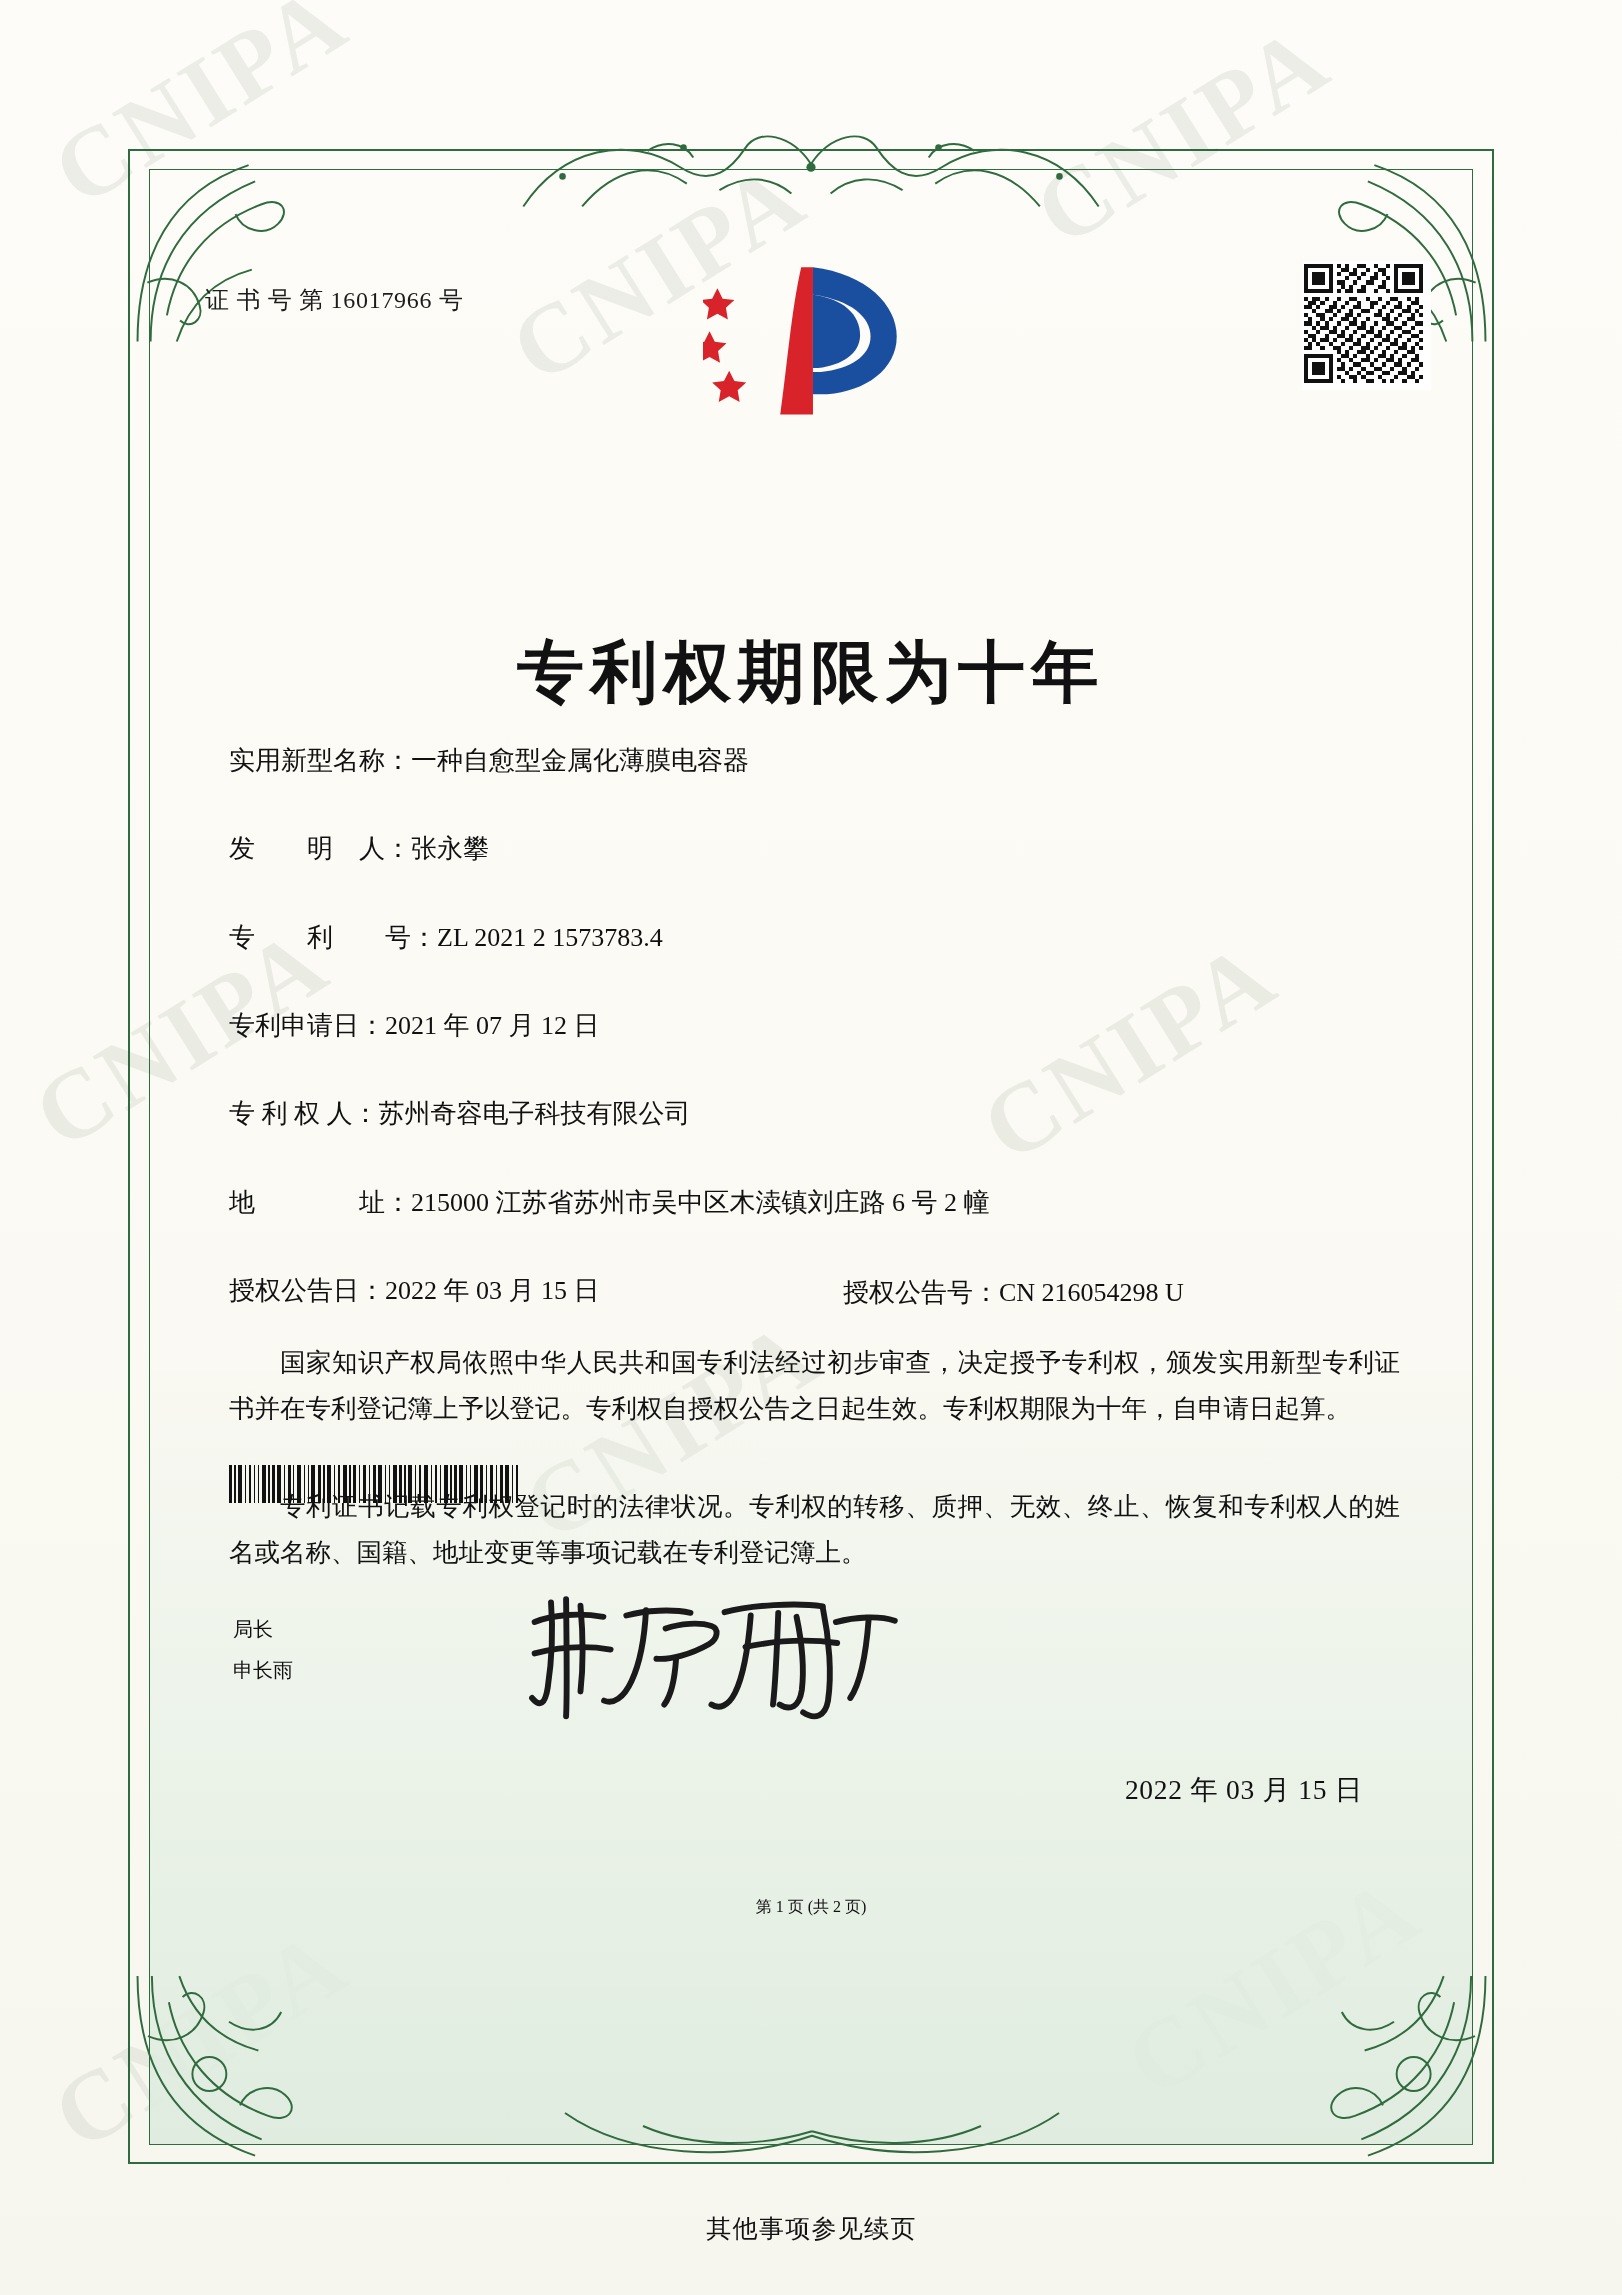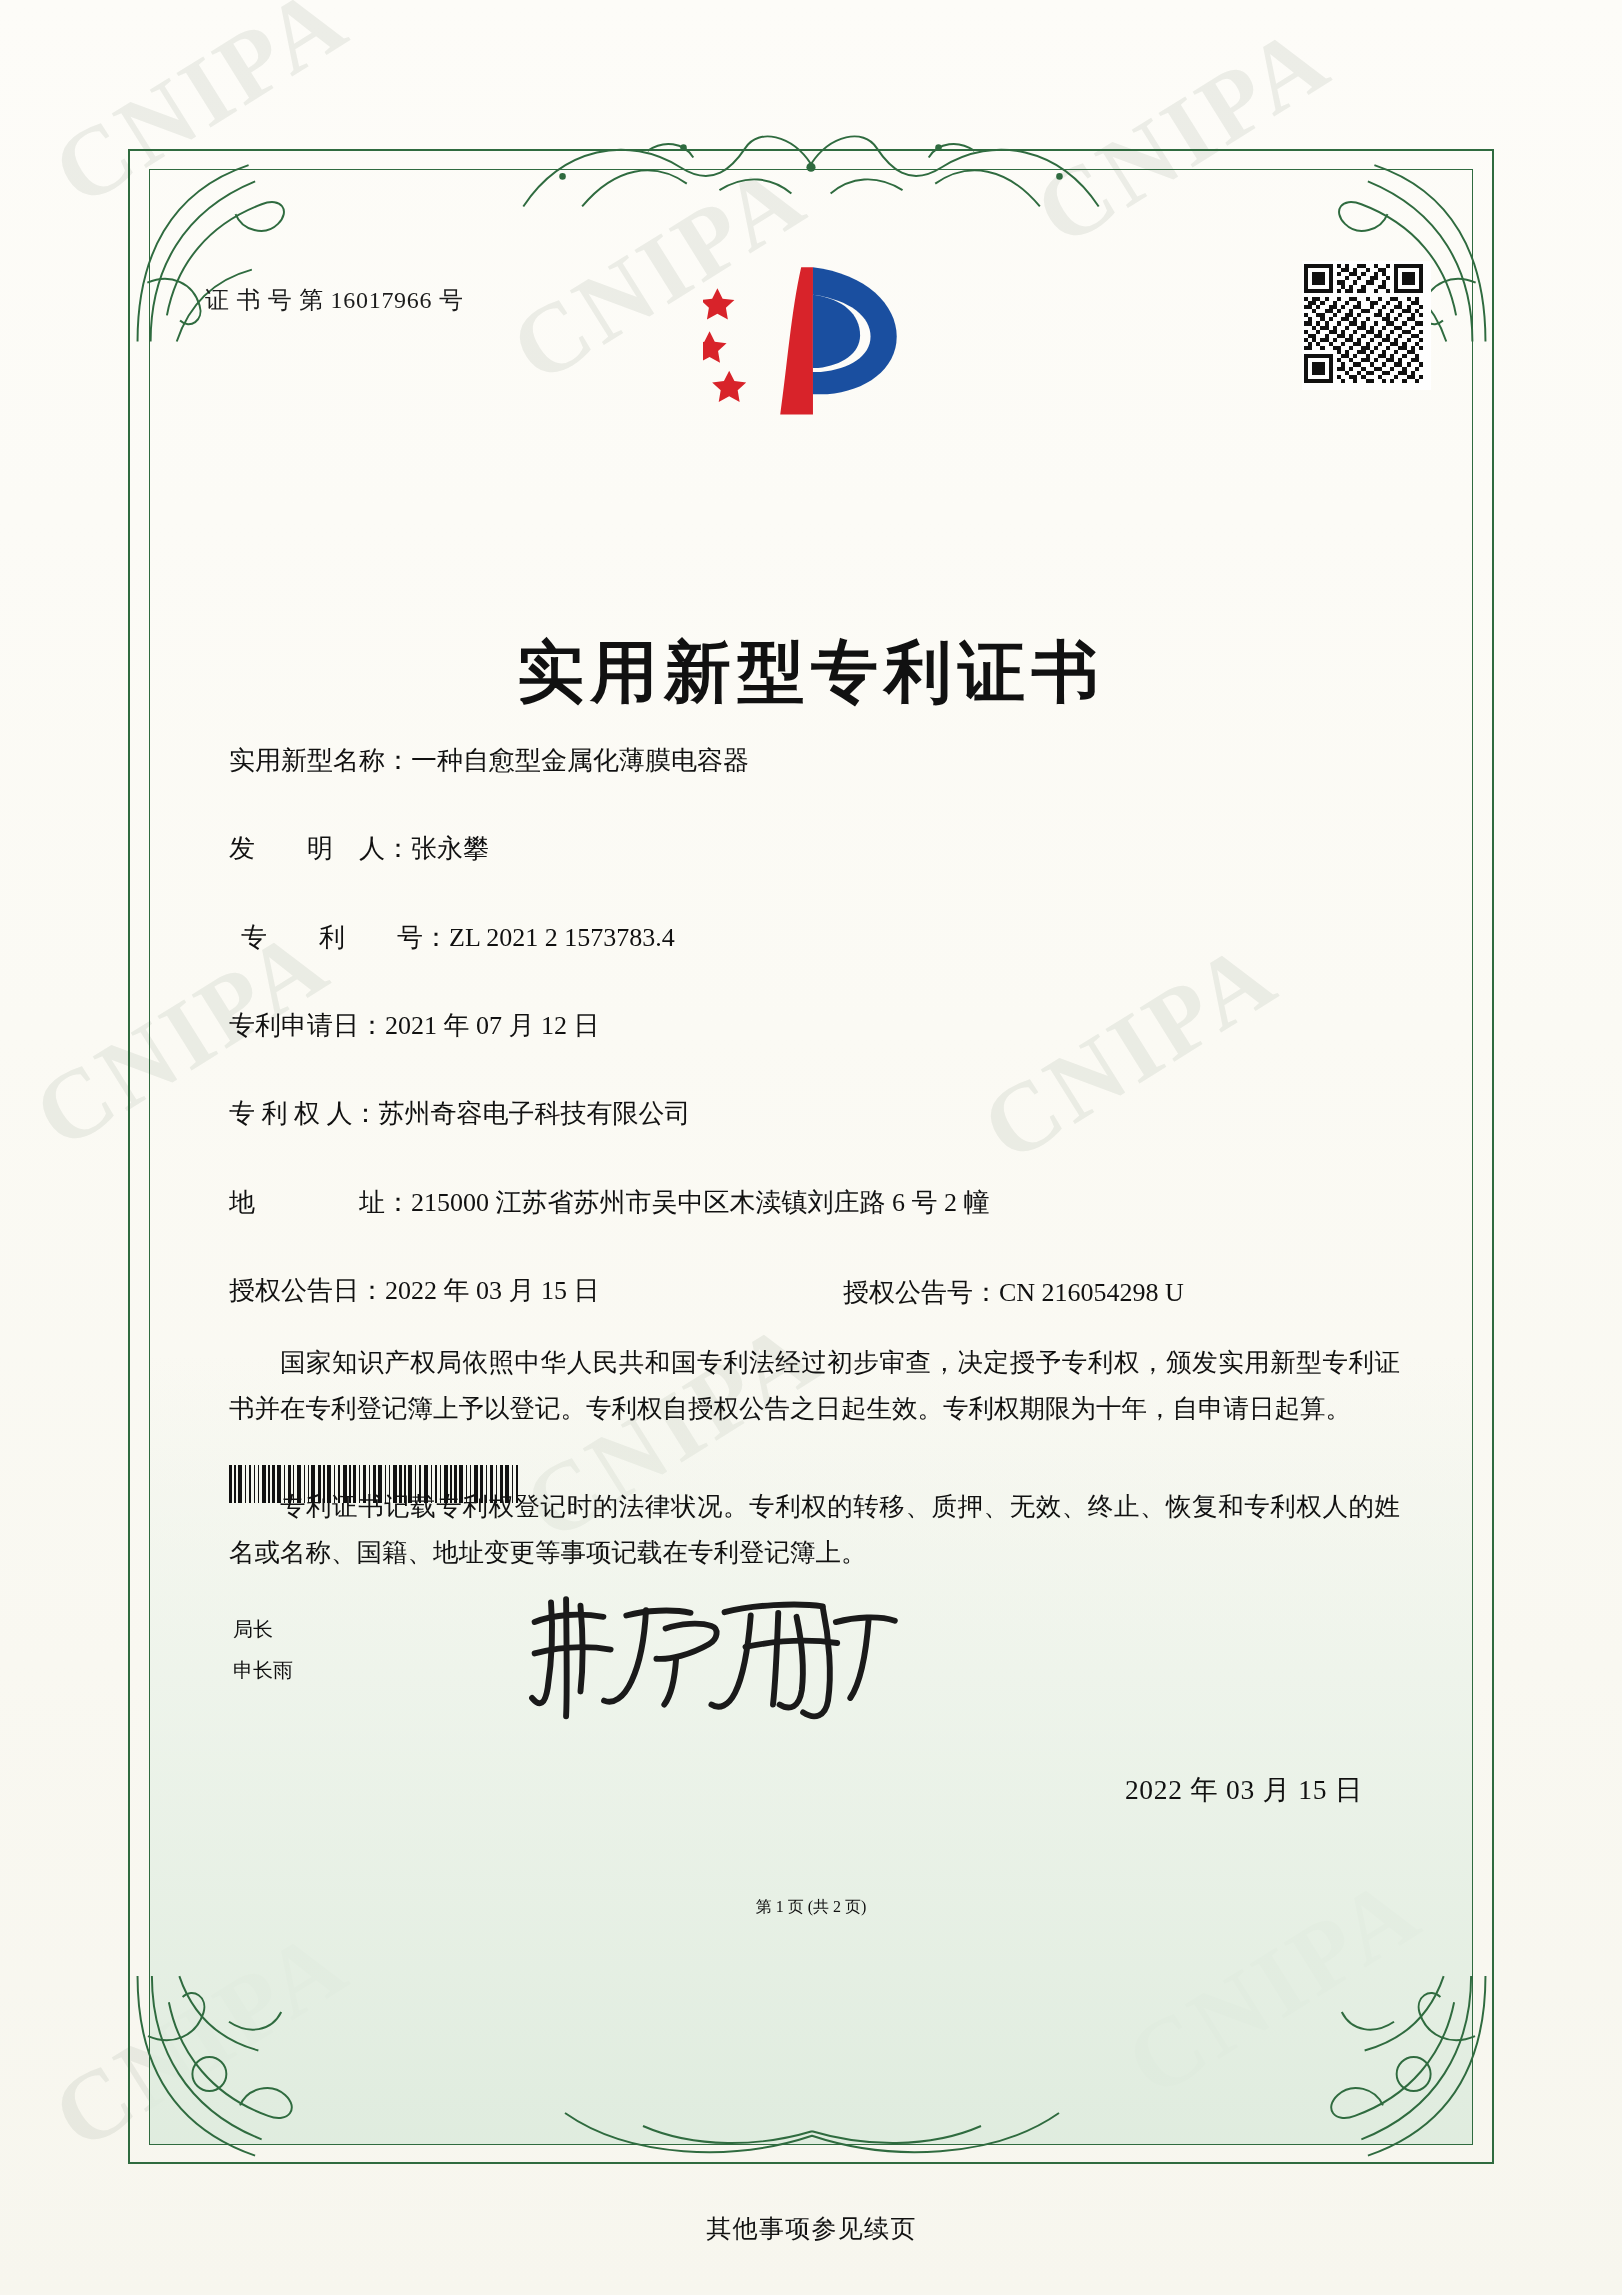--- a/index.html
+++ b/index.html
@@ -538,29 +538,29 @@
         <polygon points="22,52 30,68 48,70 35,82 38,100 22,91 6,100 9,82 -4,70 14,68"></polygon>
         <polygon points="10,118 18,134 36,136 23,148 26,166 10,157 -6,166 -3,148 -16,136 2,134"></polygon>
         <polygon points="40,178 48,194 66,196 53,208 56,226 40,217 24,226 27,208 14,196 32,194"></polygon>
       </g>
       <path d="M150,20 L168,20 L168,245 L118,245 C128,175 135,85 150,20 Z" fill="#d8232a"></path>
       <path d="M168,20 C250,30 296,78 296,126 C296,176 248,210 190,214 L168,214 Z" fill="#1a4fa0"></path>
       <path d="M168,62 C226,70 256,96 256,126 C256,156 224,176 180,180 L168,180 Z" fill="#fdfcf8"></path>
       <path d="M168,62 C214,68 240,92 240,124 C240,152 212,170 176,174 L168,174 Z" fill="#1a4fa0"></path>
     </svg>
 
-    <div id="doc-title">实用新型专利证书</div>
+    <div id="doc-title">专利权期限为十年</div>
 
     <div class="field-row" style="top:576px;">
       <span class="label">实用新型名称：</span><span class="value">一种自愈型金属化薄膜电容器</span>
     </div>
     <div class="field-row" style="top:664px;">
       <span class="label">发　　明　人：</span><span class="value">张永攀</span>
     </div>
-    <div class="field-row" style="top:753px;margin-left:12px;">
+    <div class="field-row" style="top:753px;">
       <span class="label">专　　利　　号：</span><span class="value">ZL 2021 2 1573783.4</span>
     </div>
     <div class="field-row" style="top:841px;">
       <span class="label">专利申请日：</span><span class="value">2021 年 07 月 12 日</span>
     </div>
     <div class="field-row" style="top:929px;">
       <span class="label">专 利 权 人：</span><span class="value">苏州奇容电子科技有限公司</span>
     </div>
     <div class="field-row" style="top:1018px;">
       <span class="label">地　　　　址：</span><span class="value">215000 江苏省苏州市吴中区木渎镇刘庄路 6 号 2 幢</span>

